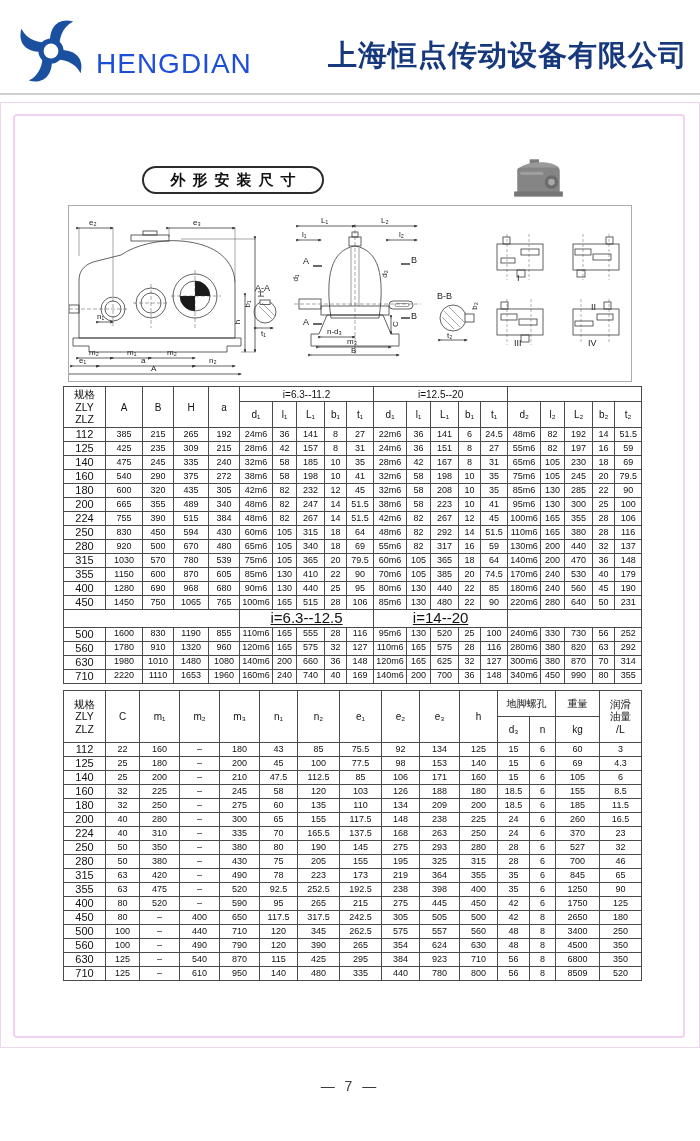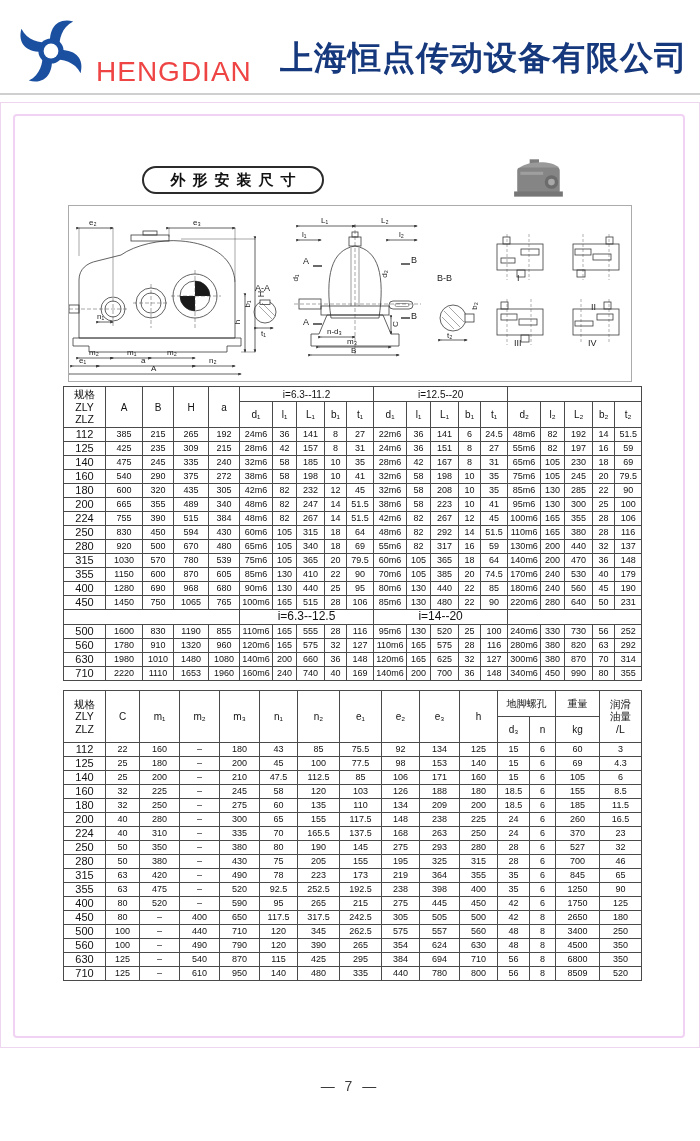--- a/index.html
+++ b/index.html
@@ -2,22 +2,22 @@
 <html><head>
 <meta charset="utf-8">
 <style>
   html,body{margin:0;padding:0;}
   body{width:700px;height:1141px;position:relative;background:#fff;
        font-family:"Liberation Sans","DejaVu Sans",sans-serif;color:#111;}
 
   
   .hdr{position:absolute;top:0;left:0;width:700px;height:93px;border-bottom:2px solid #cfcfcf;background:#fff;}
   .logo{position:absolute;left:14px;top:14px;width:74px;height:74px;}
-  .logo-text{position:absolute;left:96px;top:56px;font-size:28px;color:#ef4444;letter-spacing:1px;}
-  .company{position:absolute;right:12px;top:36px;font-size:33px;font-weight:bold;color:#16387c;
+  .logo-text{position:absolute;left:96px;top:48px;font-size:28px;color:#1d4ed8;letter-spacing:1px;}
+  .company{position:absolute;right:12px;top:36px;font-size:29px;font-weight:bold;color:#16387c;
            font-family:"Liberation Serif","DejaVu Serif",serif;letter-spacing:1px;}
 
   
   .outer-frame{position:absolute;top:102px;left:0;width:698px;height:944px;border:1px solid #eed5f0;}
   .inner-frame{position:absolute;top:114px;left:13px;width:668px;height:920px;border:2px solid #f2d2f4;border-radius:4px;}
 
   
   .title-oval{position:absolute;left:142px;top:166px;width:182px;height:28px;border:2px solid #2b2b2b;
               border-radius:15px;display:flex;align-items:center;justify-content:center;
               font-size:15px;font-weight:bold;letter-spacing:7px;padding-left:7px;box-sizing:border-box;}
@@ -36,21 +36,21 @@
   .t1{top:386px;width:578px;}
   .t2{top:690px;width:578px;}
   th,td{border:1px solid #4a4a4a;text-align:center;vertical-align:middle;
         font-size:9px;font-weight:normal;padding:0;line-height:1.1;height:13px;overflow:hidden;}
   thead th{font-size:10px;}
   .h1{height:15px;}
   .h2{height:26px;}
   .h26{height:26px;}
   .pre{white-space:pre-line;font-size:10.5px;line-height:1.2;}
   .spec{font-size:11px;}
-  .midrow td{height:14px;font-size:12px;}
+  .midrow td{height:14px;font-size:15px;text-decoration:underline;}
 
   .pageno{position:absolute;top:1078px;left:0;width:700px;text-align:center;
           font-size:14px;color:#3a3a3a;letter-spacing:3px;}
 </style>
 </head>
 <body>
 
 <div class="hdr">
   <svg class="logo" viewBox="0 0 100 100">
     <g fill="#1b4fa0">
@@ -211,21 +211,21 @@
   <span class="dl rot" style="left:223px;top:68px;">d₁</span>
   <span class="dl vlabel" style="left:234px;top:112px;">A</span>
   <span class="dl vlabel" style="left:342px;top:50px;">B</span>
   <span class="dl rot" style="left:312px;top:64px;">d₂</span>
   <span class="dl vlabel" style="left:342px;top:106px;">B</span>
   <span class="dl rot" style="left:324px;top:114px;">C</span>
   <span class="dl" style="left:258px;top:122px;text-align:right;">n-d₃</span>
   <span class="dl" style="left:278px;top:132px;">m₃</span>
   <span class="dl" style="left:282px;top:141px;">B</span>
 
-  <span class="dl vlabel" style="left:368px;top:68px;">B-B</span>
+  <span class="dl vlabel" style="left:368px;top:86px;">B-B</span>
   <span class="dl rot" style="left:402px;top:96px;">b₂</span>
   <span class="dl" style="left:378px;top:126px;">t₂</span>
 
   <span class="dl vlabel" style="left:448px;top:68px;">I</span>
   <span class="dl vlabel" style="left:522px;top:68px;margin-top:29px;">II</span>
   <span class="dl vlabel" style="left:445px;top:133px;">III</span>
   <span class="dl vlabel" style="left:519px;top:133px;">IV</span>
 </div>
 
 <table class="t1">
@@ -974,21 +974,21 @@
       <tr>
         <td class="spec">630</td>
         <td>125</td>
         <td>–</td>
         <td>540</td>
         <td>870</td>
         <td>115</td>
         <td>425</td>
         <td>295</td>
         <td>384</td>
-        <td>694</td>
+        <td>923</td>
         <td>710</td>
         <td>56</td>
         <td>8</td>
         <td>6800</td>
         <td>350</td>
       </tr>
       <tr>
         <td class="spec">710</td>
         <td>125</td>
         <td>–</td>

